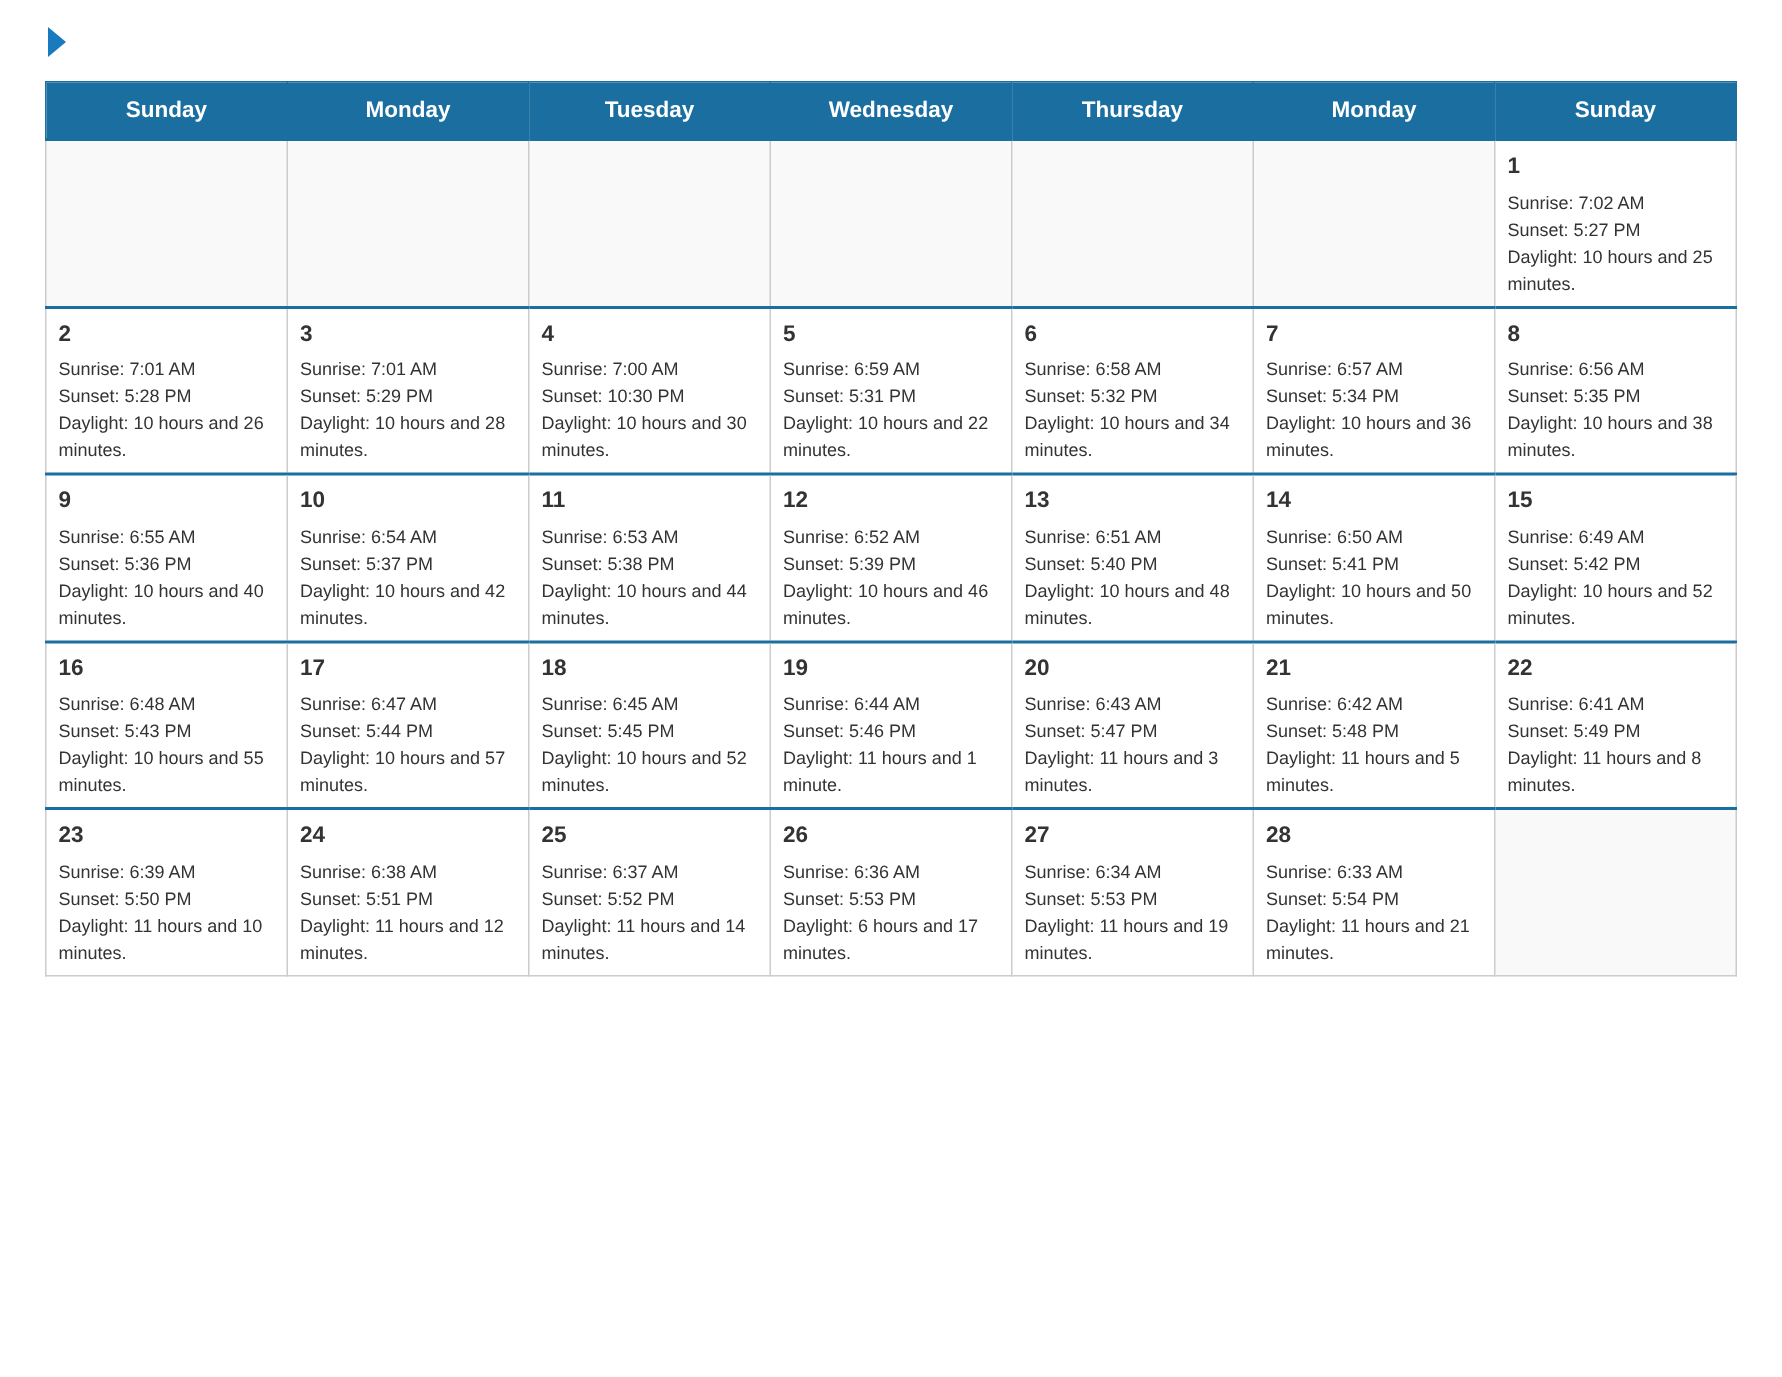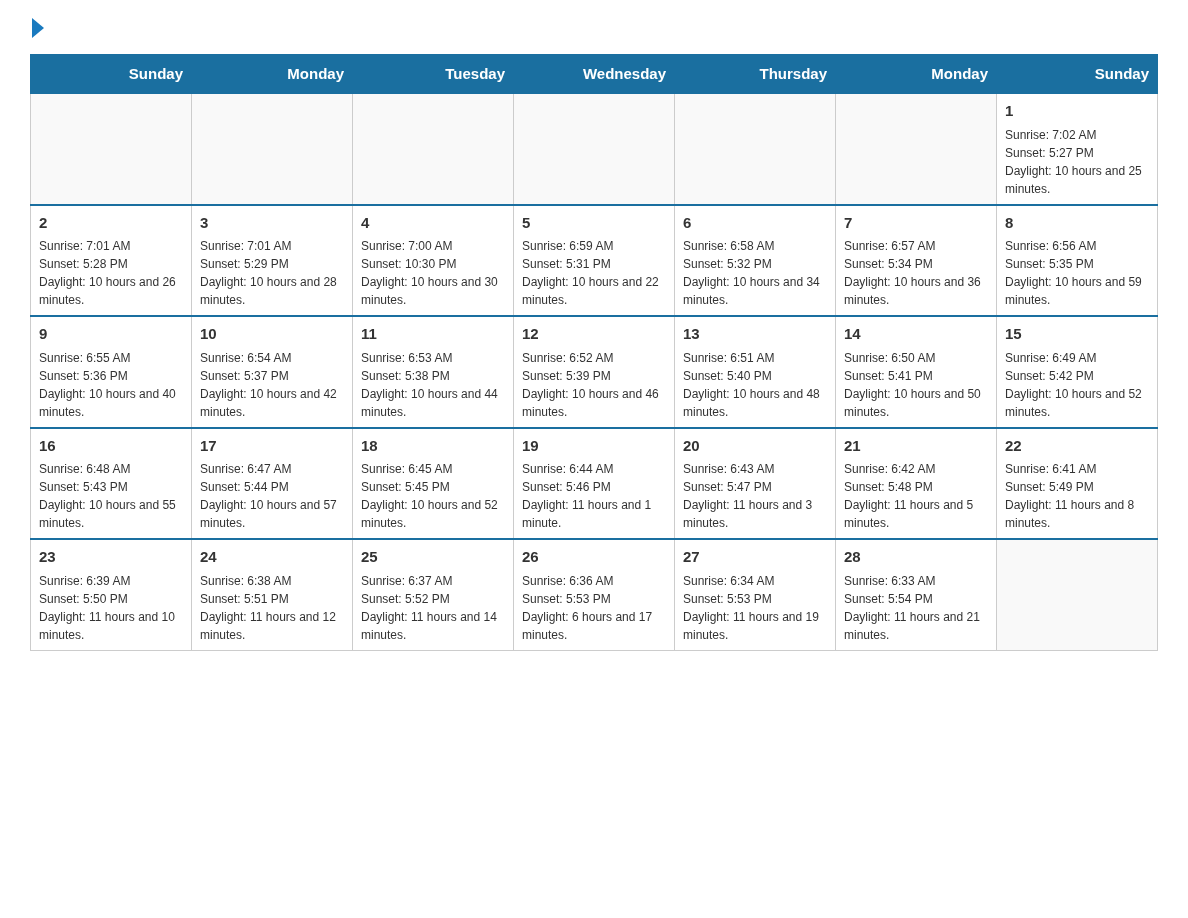--- a/index.html
+++ b/index.html
@@ -58,21 +58,21 @@
     .calendar {
       width: 100%;
       border-collapse: collapse;
     }
     .calendar th {
       background-color: #1a6fa0;
       color: #fff;
       font-size: 15px;
       font-weight: bold;
       padding: 10px 8px;
-      text-align: right;
+      text-align: center;
       border: 1px solid #1a6fa0;
     }
     .calendar td {
       vertical-align: top;
       border: 1px solid #ccc;
       padding: 6px 8px;
       width: 14.28%;
       min-height: 100px;
       font-size: 12px;
       color: #333;
@@ -169,21 +169,21 @@
         <td>
           <span class="day-number">7</span>
           <div>Sunrise: 6:57 AM</div>
           <div>Sunset: 5:34 PM</div>
           <div>Daylight: 10 hours and 36 minutes.</div>
         </td>
         <td>
           <span class="day-number">8</span>
           <div>Sunrise: 6:56 AM</div>
           <div>Sunset: 5:35 PM</div>
-          <div>Daylight: 10 hours and 59 minutes.</div>
+          <div>Daylight: 10 hours and 38 minutes.</div>
         </td>
       </tr>
       <tr class="week-row">
         <td>
           <span class="day-number">9</span>
           <div>Sunrise: 6:55 AM</div>
           <div>Sunset: 5:36 PM</div>
           <div>Daylight: 10 hours and 40 minutes.</div>
         </td>
         <td>

